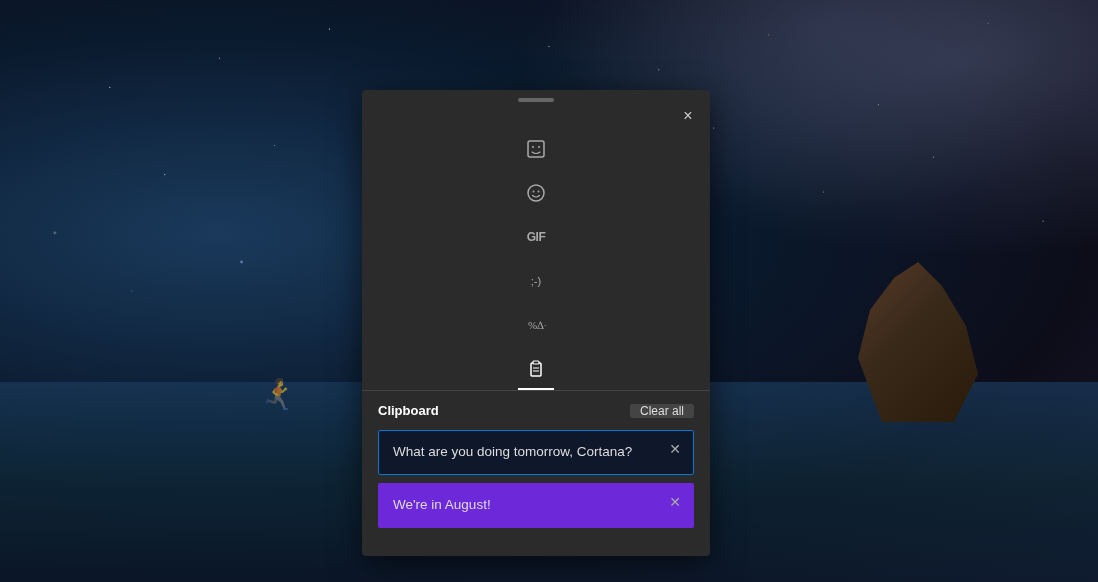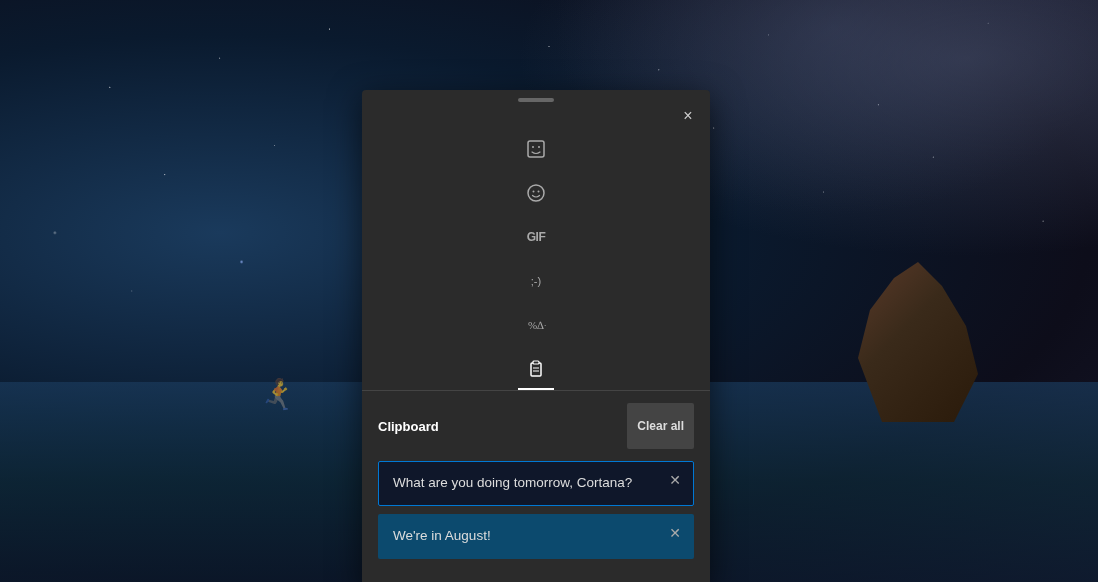--- a/index.html
+++ b/index.html
@@ -184,28 +184,27 @@
       color: #fff;
       font-size: 13px;
       font-weight: 600;
     }
 
     .clear-all-btn {
       background: #444;
       border: none;
       color: #ddd;
       font-size: 12px;
-      padding: 16px 10px;
+      padding: 0 10px;
       border-radius: 2px;
       cursor: pointer;
-      font-weight: bold;
     }
 
     .clip-item {
-      background: #0c4a6e;
+      background: #6d28d9;
       border-radius: 2px;
       padding: 12px 36px 12px 14px;
       margin-bottom: 8px;
       position: relative;
       color: #ddd;
       font-size: 13.5px;
       line-height: 1.4;
       border: 1px solid transparent;
       cursor: pointer;
     }

